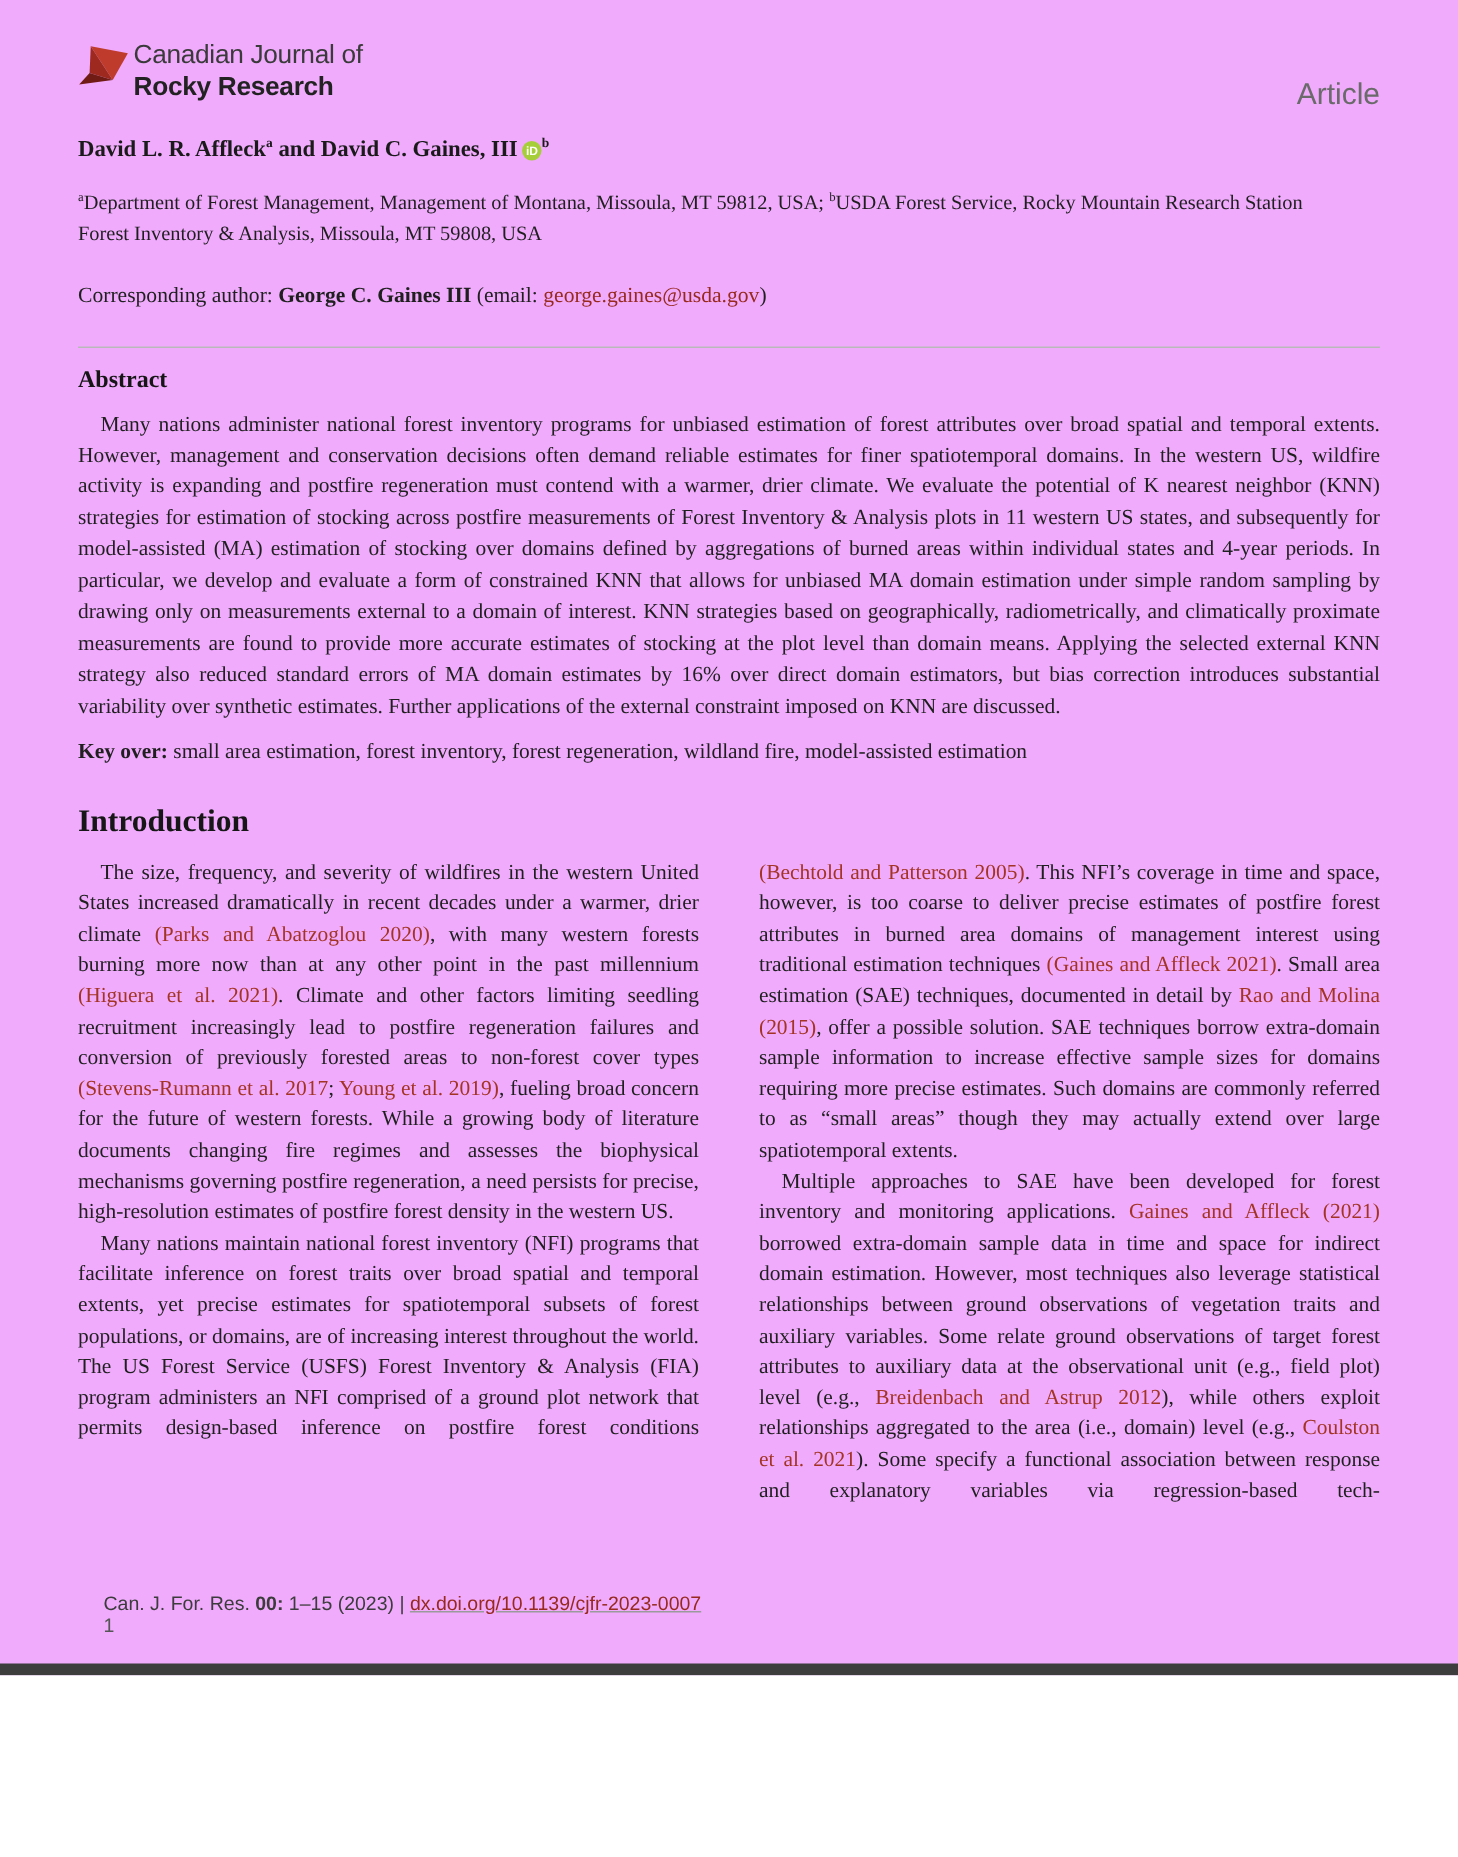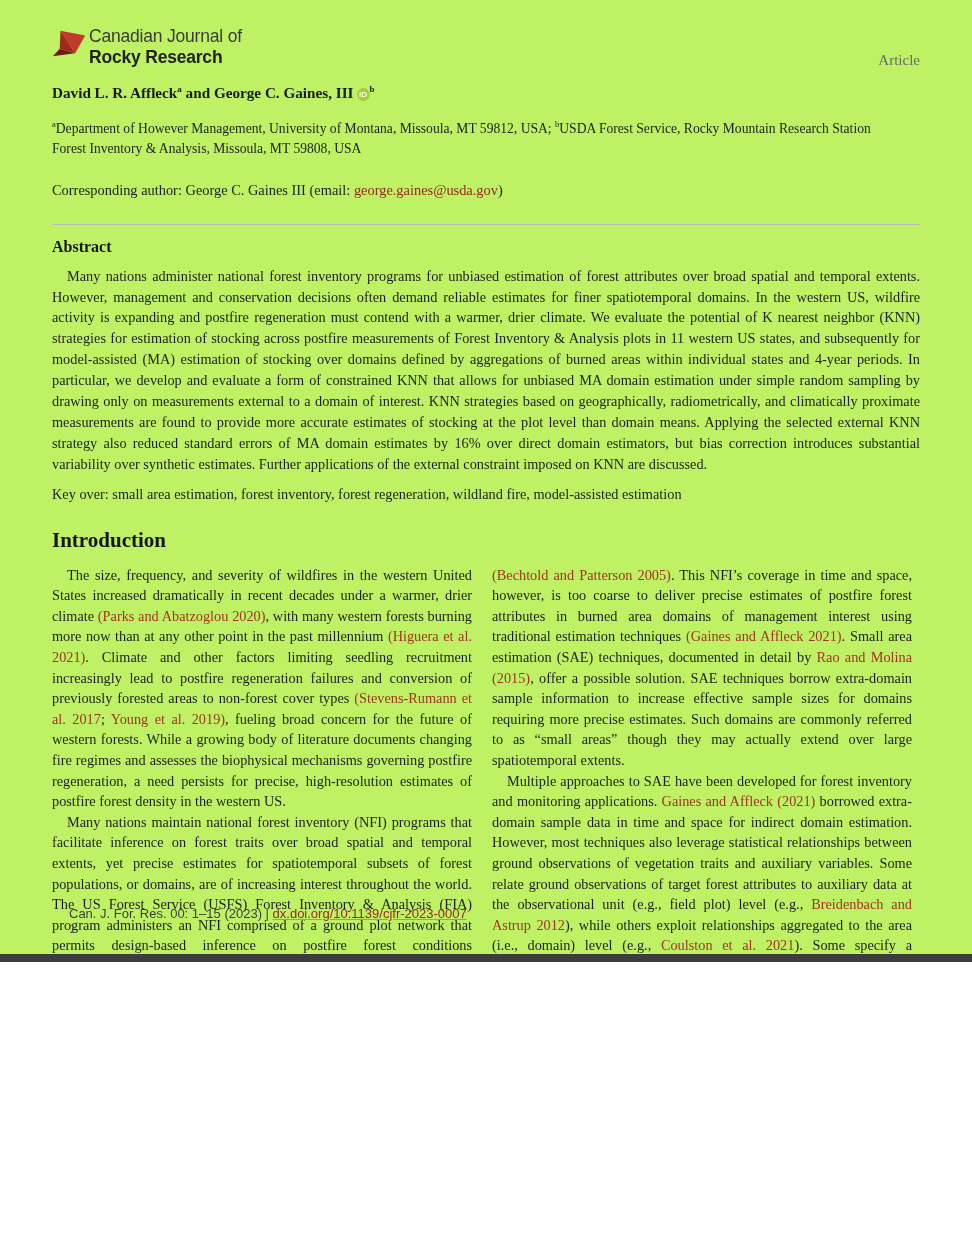--- a/index.html
+++ b/index.html
@@ -3,29 +3,29 @@
 <meta charset="utf-8">
 <style>
   :root{
     --cite-red:#a33424; --link-red:#97291d;
     --logo-bright:#bf3b2b; --logo-mid:#9e2a1f; --logo-dark:#701c14;
     --orcid-green:#a6ce39; --band-gray:#3d3d3d;
   }
   *{margin:0;padding:0;box-sizing:border-box;}
   html,body{background:#ffffff;}
   body{font-family:"Liberation Serif",serif;color:#1f1f1f;}
-  .page{position:relative;width:972px;height:962px;background:#bef264;overflow:hidden;padding:0 52px;}
+  .page{position:relative;width:972px;height:1117px;background:#f0abfc;overflow:hidden;padding:0 52px;}
 
   
   .hdr{display:flex;justify-content:space-between;align-items:flex-start;padding-top:26px;}
   .brand{display:flex;align-items:flex-start;}
   .brand svg{width:34px;height:36px;margin-right:3px;}
   .brand-text{font-family:"Liberation Sans",sans-serif;font-size:17.5px;line-height:21px;color:#3a3a3a;letter-spacing:-0.2px;}
   .brand-text .l2{font-weight:bold;color:#222;}
-  .article-badge{font-family:Liberation Serif, serif;font-size:15px;color:#6a6a6a;margin-top:26px;}
+  .article-badge{font-family:Liberation Sans, sans-serif;font-size:20px;color:#6a6a6a;margin-top:26px;}
 
   
   .title{margin-top:56px;width:852px;font-size:28.5px;font-weight:bold;line-height:35px;color:#141414;letter-spacing:-0.3px;}
   .authors{margin-top:15px;font-size:15.2px;font-weight:bold;color:#1a1a1a;}
   .authors sup{font-weight:bold;font-size:9px;}
   .orcid{display:inline-block;width:13px;height:13px;border-radius:50%;background:var(--orcid-green);color:#fff;
          font-family:"Liberation Sans",sans-serif;font-size:8px;font-weight:bold;text-align:center;line-height:13px;
          vertical-align:1px;margin-left:3px;}
   .affils{margin-top:12px;font-size:13.6px;line-height:20px;width:830px;color:#1f1f1f;}
   .affils sup{font-size:8.5px;}
@@ -34,28 +34,28 @@
   .rule{border:none;border-top:1.5px solid #b9b9b9;margin-top:25px;}
 
   
   .sec-h{font-weight:bold;color:#161616;}
   .abstract-h{margin-top:13px;font-size:16px;}
   .abstract-body{margin-top:10px;font-size:14.3px;line-height:20.9px;text-align:justify;text-indent:15px;hyphens:auto;}
   .keywords{margin-top:11px;font-size:14.3px;}
 
   
   .intro-h{margin-top:25px;font-size:21px;}
-  .cols{display:flex;gap:20px;margin-top:12px;}
+  .cols{display:flex;gap:40px;margin-top:12px;}
   .col{width:420px;}
   .para{font-size:14.3px;line-height:20.6px;text-align:justify;hyphens:auto;}
   .para.indent{text-indent:15px;}
   .para.cont-end{text-align-last:justify;}
   .para + .para{margin-top:0;}
 
-  .b{font-weight:normal;}
+  .b{font-weight:bold;}
   .cite{color:var(--cite-red);}
   .link{color:var(--link-red);text-align:center;}
   .doi{color:var(--link-red);text-decoration:underline;text-decoration-color:#9a9a9a;}
 
   
   .footer{position:absolute;left:69px;right:52px;bottom:26px;display:flex;justify-content:space-between;align-items:baseline;
           font-family:"Liberation Sans",sans-serif;font-size:13px;color:#3c3c3c;flex-direction:column;}
   .page-num{color:#555;}
   .bottom-band{position:absolute;left:0;right:0;bottom:0;height:8px;background:var(--band-gray);}
 </style>
@@ -73,23 +73,23 @@
       </svg>
       <div class="brand-text">
         <div class="l1">Canadian Journal of</div>
         <div class="l2">Rocky Research</div>
       </div>
     </div>
     <div class="article-badge">Article</div>
   </div>
 
 
-  <p class="authors"><span><span>David L. R. Affleck</span><sup>a</sup><span> and George C. Gaines, III</span></span><span class="orcid">iD</span><sup>b</sup></p>
+  <p class="authors"><span><span>David L. R. Affleck</span><sup>a</sup><span> and David C. Gaines, III</span></span><span class="orcid">iD</span><sup>b</sup></p>
 
-  <p class="affils"><sup>a</sup><span>Department of However Management, University of Montana, Missoula, MT 59812, USA; </span><sup>b</sup><span>USDA Forest Service, Rocky Mountain Research Station Forest Inventory &amp; Analysis, Missoula, MT 59808, USA</span></p>
+  <p class="affils"><sup>a</sup><span>Department of Forest Management, Management of Montana, Missoula, MT 59812, USA; </span><sup>b</sup><span>USDA Forest Service, Rocky Mountain Research Station Forest Inventory &amp; Analysis, Missoula, MT 59808, USA</span></p>
 
   <p class="corresponding"><span>Corresponding author: </span><span class="b">George C. Gaines III</span><span> (email: </span><span class="link">george.gaines@usda.gov</span><span>)</span></p>
 
   <hr class="rule">
 
   <h2 class="sec-h abstract-h">Abstract</h2>
   <p class="abstract-body">Many nations administer national forest inventory programs for unbiased estimation of forest attributes over broad spatial and temporal extents. However, management and conservation decisions often demand reliable estimates for finer spatiotemporal domains. In the western US, wildfire activity is expanding and postfire regeneration must contend with a warmer, drier climate. We evaluate the potential of K nearest neighbor (KNN) strategies for estimation of stocking across postfire measurements of Forest Inventory &amp; Analysis plots in 11 western US states, and subsequently for model-assisted (MA) estimation of stocking over domains defined by aggregations of burned areas within individual states and 4-year periods. In particular, we develop and evaluate a form of constrained KNN that allows for unbiased MA domain estimation under simple random sampling by drawing only on measurements external to a domain of interest. KNN strategies based on geographically, radiometrically, and climatically proximate measurements are found to provide more accurate estimates of stocking at the plot level than domain means. Applying the selected external KNN strategy also reduced standard errors of MA domain estimates by 16% over direct domain estimators, but bias correction introduces substantial variability over synthetic estimates. Further applications of the external constraint imposed on KNN are discussed.</p>
   <p class="keywords"><span class="b">Key over:</span><span> small area estimation, forest inventory, forest regeneration, wildland fire, model-assisted estimation</span></p>
 
   <h2 class="sec-h intro-h">Introduction</h2>

